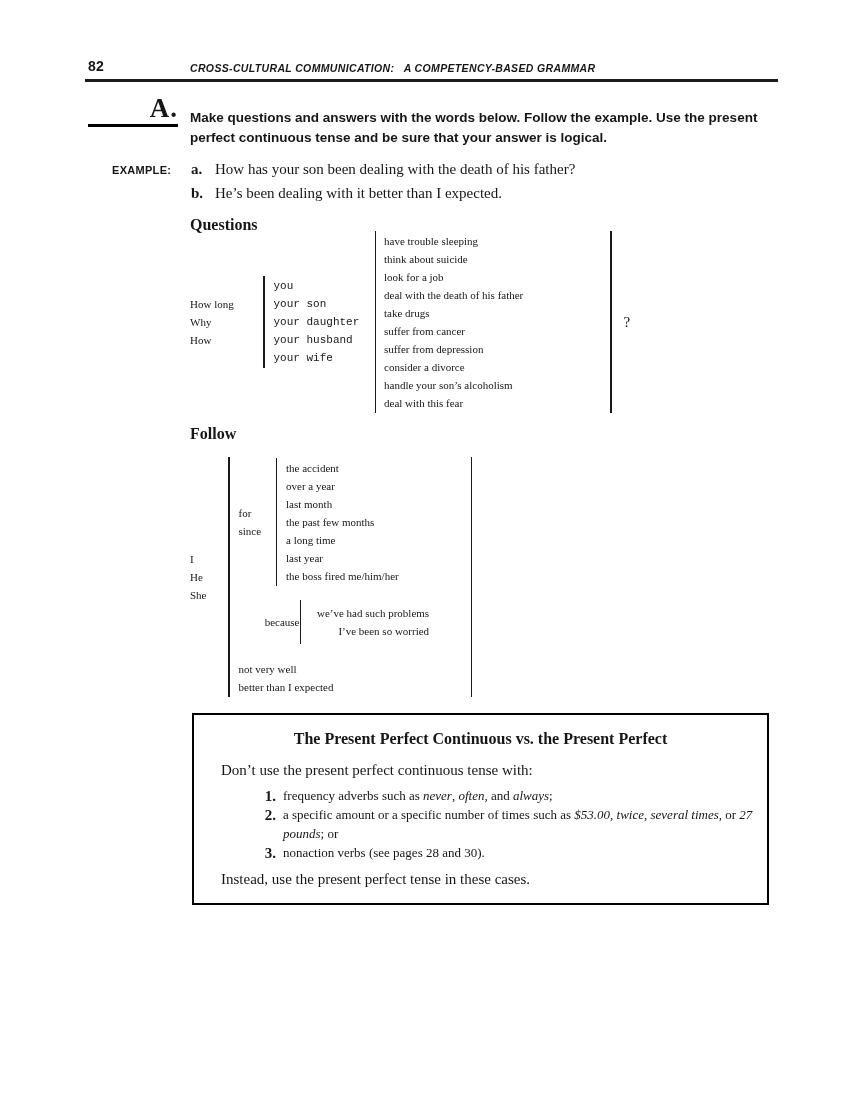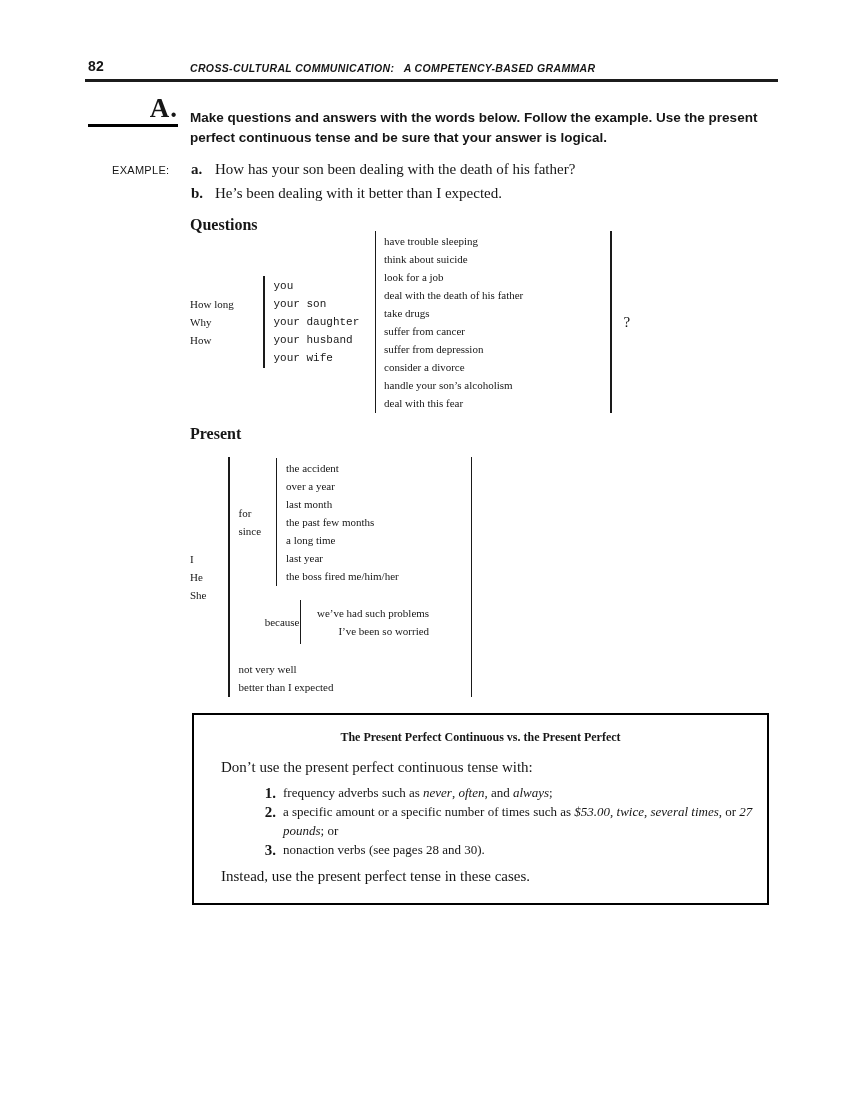--- a/index.html
+++ b/index.html
@@ -44,21 +44,21 @@
   .instructions {
     position: absolute; left: 190px; top: 108px; width: 575px;
     font-family: "Liberation Sans", sans-serif;
     font-weight: bold; font-size: 13.5px; line-height: 20px;
   }
 
   
   .example-label {
     position: absolute; left: 112px; top: 164px;
     font-family: "Liberation Sans", sans-serif;
-    font-weight: normal; font-size: 11px; letter-spacing: 0.3px;
+    font-weight: bold; font-size: 11px; letter-spacing: 0.3px;
   }
   .example-list { position: absolute; left: 191px; top: 160px; width: 575px; font-size: 15px; }
   .example-item { display: flex; margin-bottom: 6px; line-height: 18px; }
   .example-marker { font-weight: bold; width: 24px; flex: 0 0 24px; }
 
   
   .serif-line { font-size: 11px; line-height: 18px; white-space: nowrap; }
   .vbar { width: 1.5px; background: #1a1a1a; flex: 0 0 1.5px; }
   .vbar.full { align-self: stretch; }
   .tbl-heading { position: absolute; font-weight: bold; font-size: 16px; }
@@ -94,21 +94,21 @@
   .a-group3 { margin-top: 16px; }
 
   
   .grammar-box {
     position: absolute; left: 192px; top: 713px;
     width: 577px; height: 192px;
     border: 2.5px solid #000;
   }
   .box-title {
     margin-top: 15px; text-align: center;
-    font-weight: bold; font-size: 12px;
+    font-weight: bold; font-size: 16px;
   }
   .box-intro { margin: 13px 20px 0 27px; font-size: 15px; line-height: 18.5px; }
   .box-list { margin: 7px 0 0 62px; }
   .box-item { display: flex; line-height: 18.5px; margin-bottom: 1px; }
   .box-item-num {
     width: 20px; flex: 0 0 20px; text-align: right;
     font-weight: bold; font-size: 15px; margin-right: 7px;
   }
   .box-item-text { width: 480px; font-size: 13px; }
   .box-outro { margin: 7px 20px 0 27px; font-size: 15px; line-height: 18.5px; }
@@ -162,21 +162,21 @@
       <div class="serif-line">suffer from cancer</div>
       <div class="serif-line">suffer from depression</div>
       <div class="serif-line">consider a divorce</div>
       <div class="serif-line">handle your son’s alcoholism</div>
       <div class="serif-line">deal with this fear</div>
     </div>
     <div class="vbar full"></div>
     <div class="q-mark">?</div>
   </div>
 
-  <div class="tbl-heading a-heading">Present</div>
+  <div class="tbl-heading a-heading">Follow</div>
   <div class="answers-table">
     <div class="a-subjects">
       <div class="serif-line">I</div>
       <div class="serif-line">He</div>
       <div class="serif-line">She</div>
     </div>
     <div class="vbar full"></div>
     <div class="a-content">
       <div class="a-group1">
         <div class="a-g1-labels">

